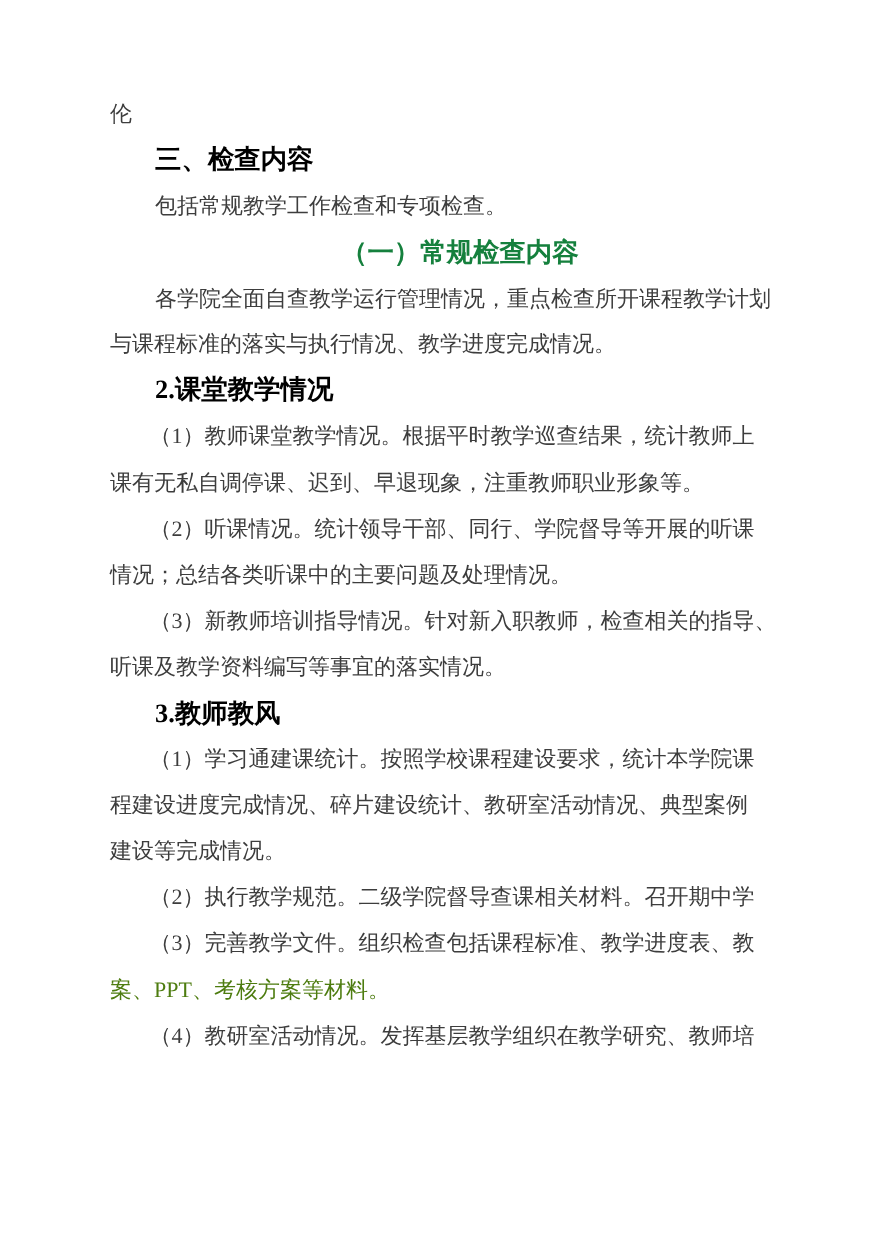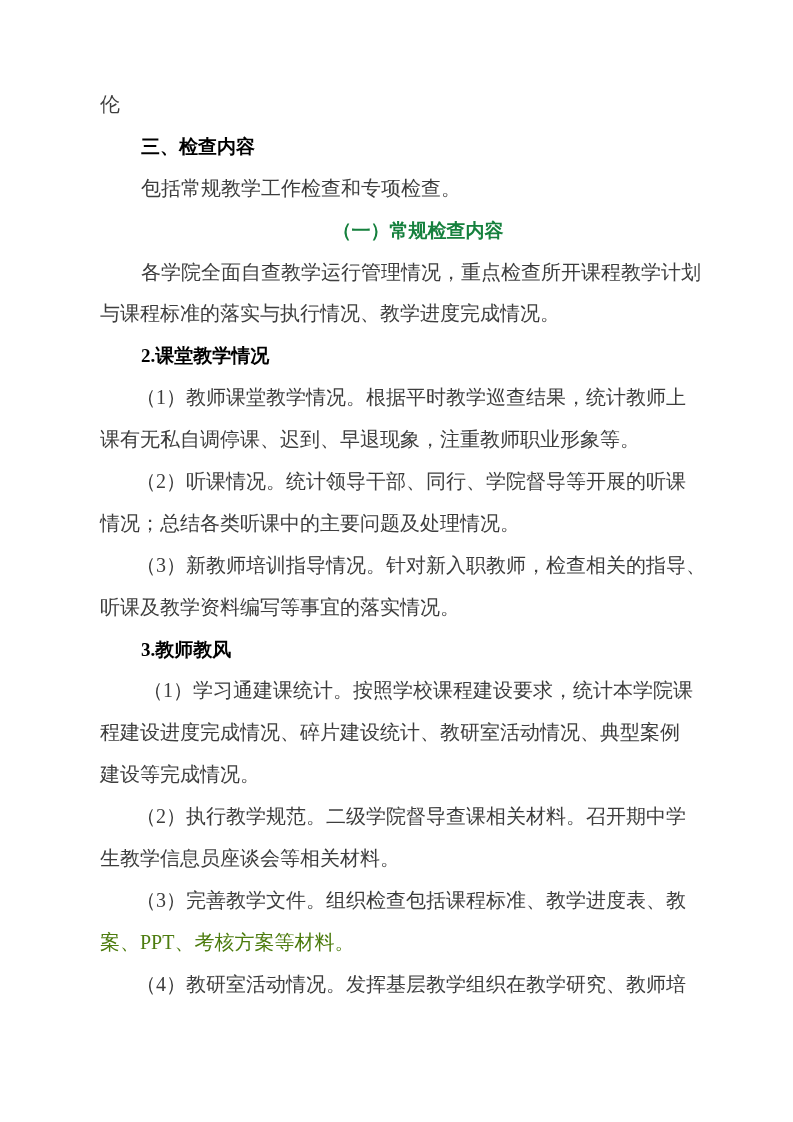--- a/index.html
+++ b/index.html
@@ -25,21 +25,21 @@
     font-size: 20px;
     line-height: 41.9px;
     height: 41.9px;
     white-space: nowrap;
     color: #3d3d3d;
     letter-spacing: 0px;
   }
   .line.bold {
     font-weight: bold;
     color: #000000;
-    font-size: 19px;
+    font-size: 24px;
   }
   .line.indent {
     padding-left: 41px;
   }
   .line.indent-paren {
     padding-left: 36px;
   }
 </style>
 </head>
 <body>
@@ -52,21 +52,20 @@
     <div class="line indent" style="color: rgb(61, 61, 61);">各学院全面自查教学运行管理情况，重点检查所开课程教学计划</div>
     <div class="line" style="color: rgb(61, 61, 61);">与课程标准的落实与执行情况、教学进度完成情况。</div>
     <div class="line bold indent" style="color: rgb(0, 0, 0);">2.课堂教学情况</div>
     <div class="line indent-paren" style="color: rgb(61, 61, 61);">（1）教师课堂教学情况。根据平时教学巡查结果，统计教师上</div>
     <div class="line" style="color: rgb(61, 61, 61);">课有无私自调停课、迟到、早退现象，注重教师职业形象等。</div>
     <div class="line indent-paren" style="color: rgb(61, 61, 61);">（2）听课情况。统计领导干部、同行、学院督导等开展的听课</div>
     <div class="line" style="color: rgb(61, 61, 61);">情况；总结各类听课中的主要问题及处理情况。</div>
     <div class="line indent-paren" style="color: rgb(61, 61, 61);">（3）新教师培训指导情况。针对新入职教师，检查相关的指导、</div>
     <div class="line" style="color: rgb(61, 61, 61);">听课及教学资料编写等事宜的落实情况。</div>
     <div class="line bold indent" style="color: rgb(0, 0, 0);">3.教师教风</div>
-    <div class="line indent-paren" style="color: rgb(61, 61, 61); text-align: center;">（1）学习通建课统计。按照学校课程建设要求，统计本学院课</div>
+    <div class="line indent-paren" style="color: rgb(61, 61, 61);">（1）学习通建课统计。按照学校课程建设要求，统计本学院课</div>
     <div class="line" style="color: rgb(61, 61, 61);">程建设进度完成情况、碎片建设统计、教研室活动情况、典型案例</div>
     <div class="line" style="color: rgb(61, 61, 61);">建设等完成情况。</div>
     <div class="line indent-paren" style="color: rgb(61, 61, 61);">（2）执行教学规范。二级学院督导查课相关材料。召开期中学</div>
-    <div class="line" style="color: rgb(61, 61, 61);">生教学信息员座谈会等相关材料。</div>
     <div class="line indent-paren" style="color: rgb(61, 61, 61);">（3）完善教学文件。组织检查包括课程标准、教学进度表、教</div>
     <div class="line" style="color: #4d7c0f;">案、PPT、考核方案等材料。</div>
     <div class="line indent-paren" style="color: rgb(61, 61, 61);">（4）教研室活动情况。发挥基层教学组织在教学研究、教师培</div>
   </div>
 
 </body></html>

